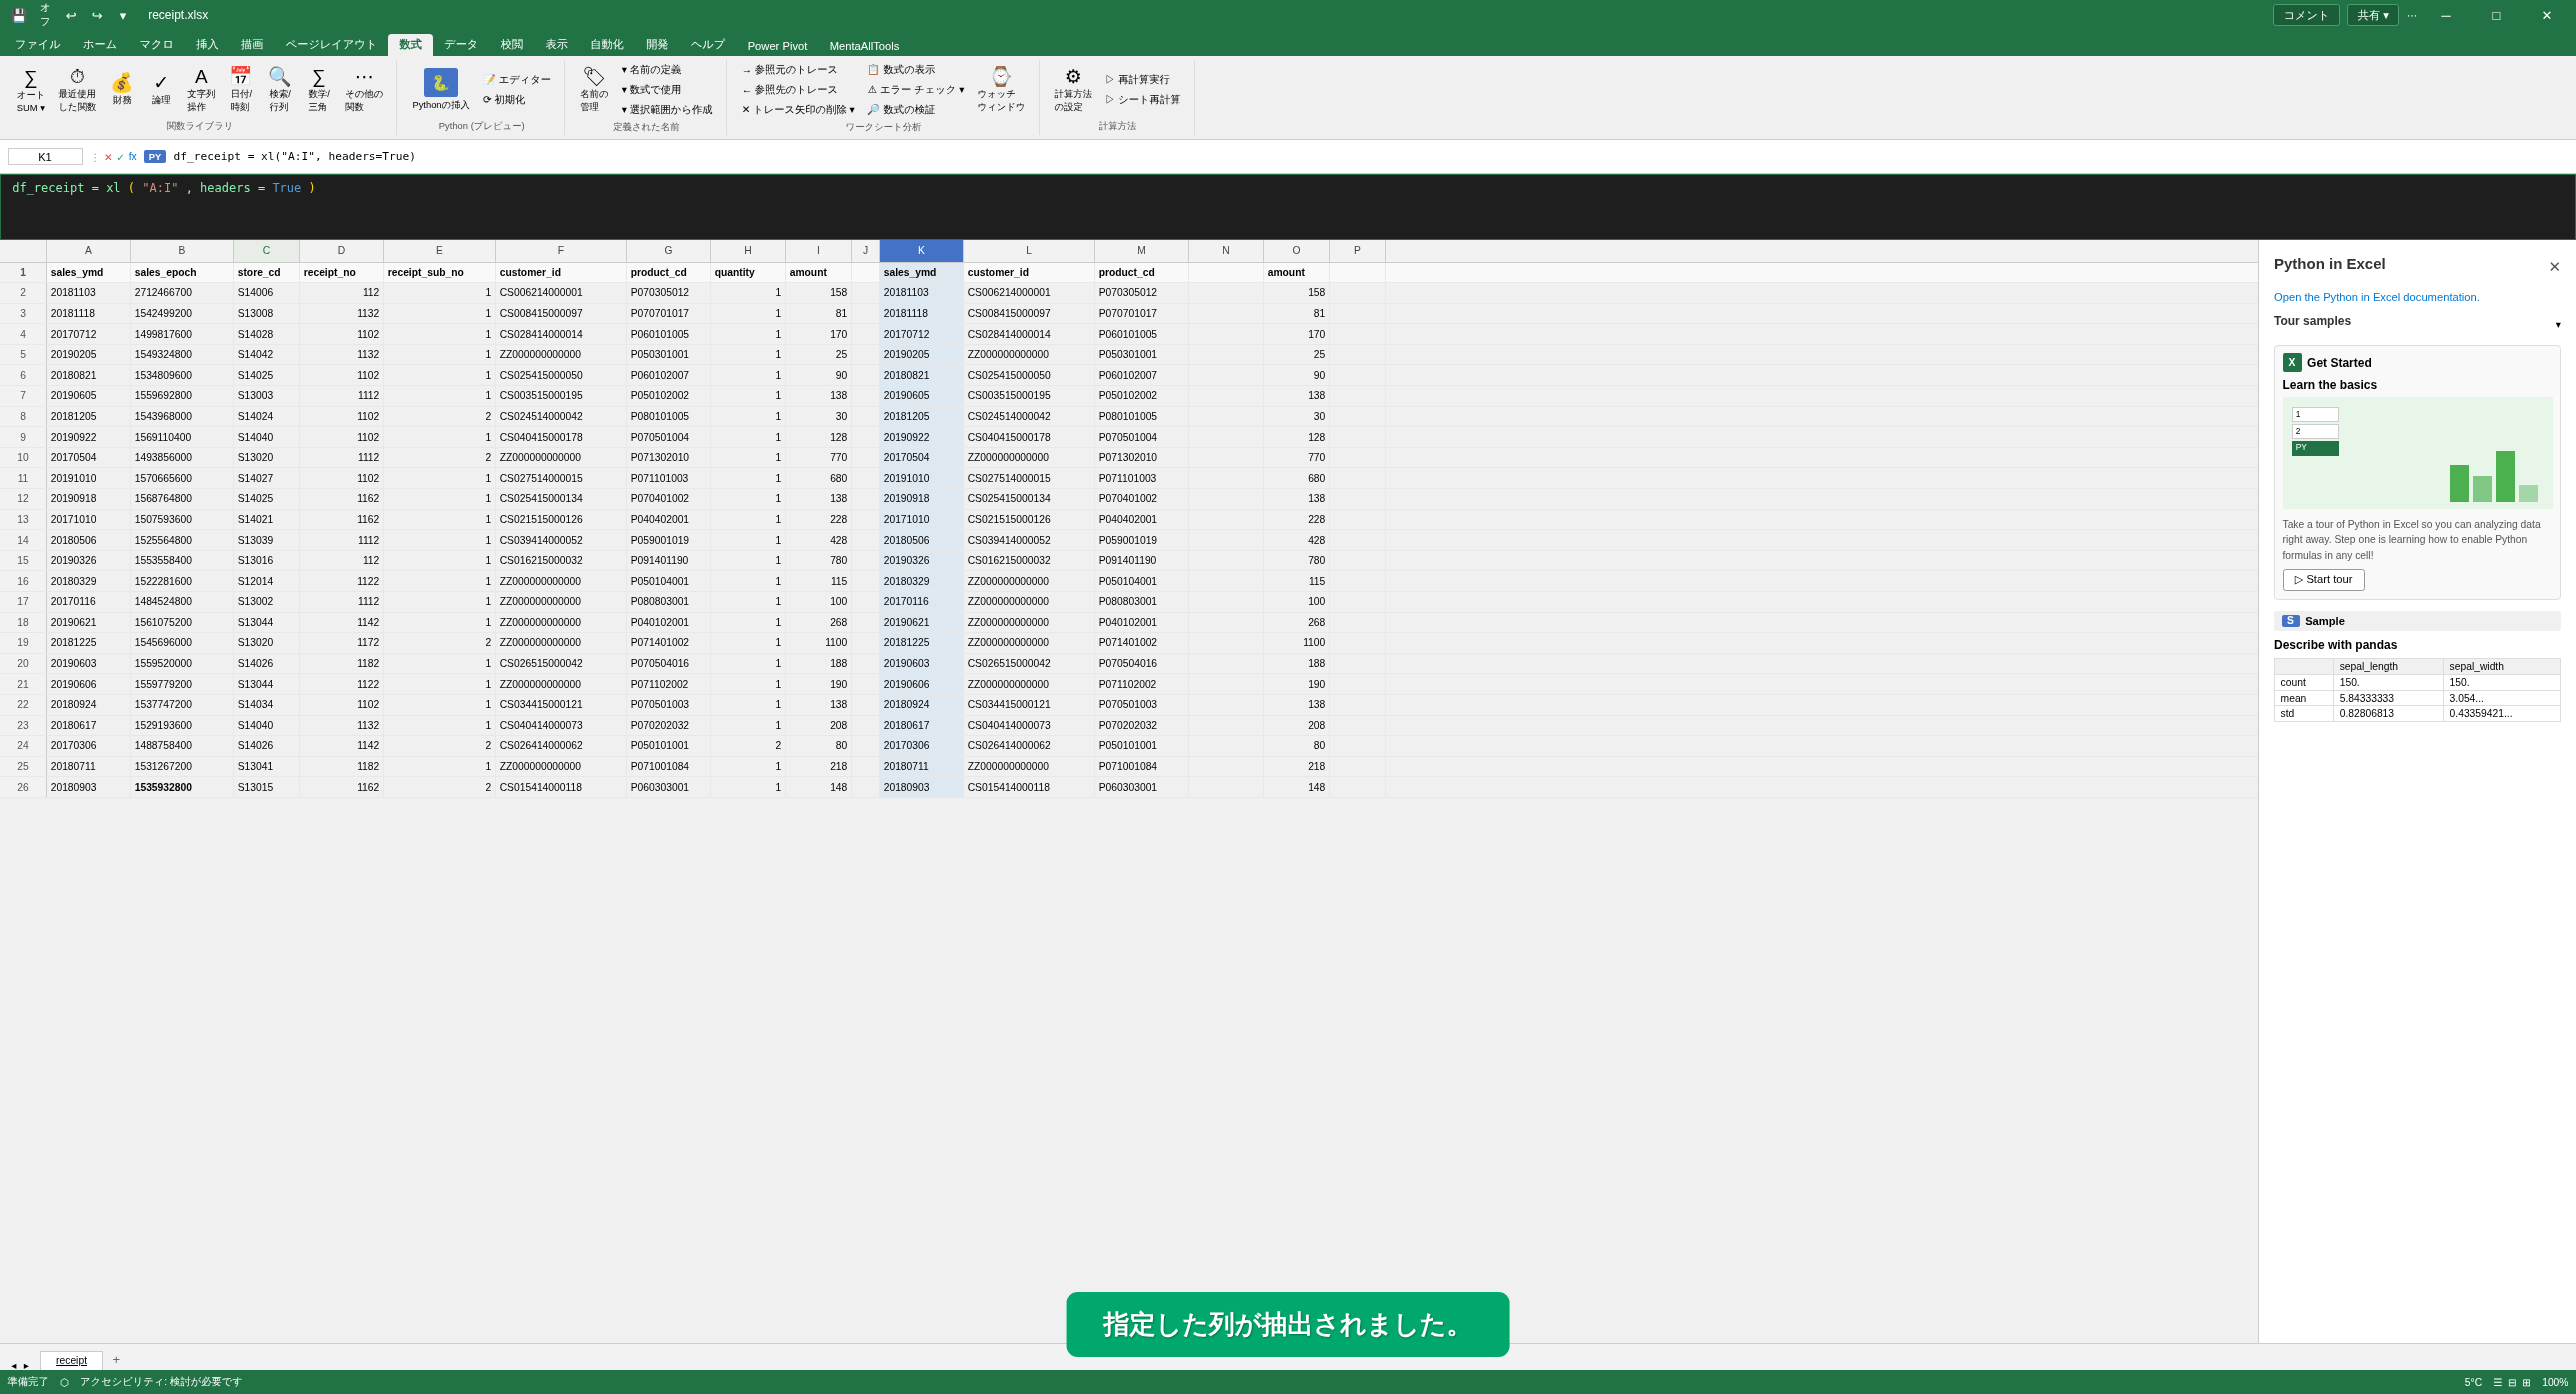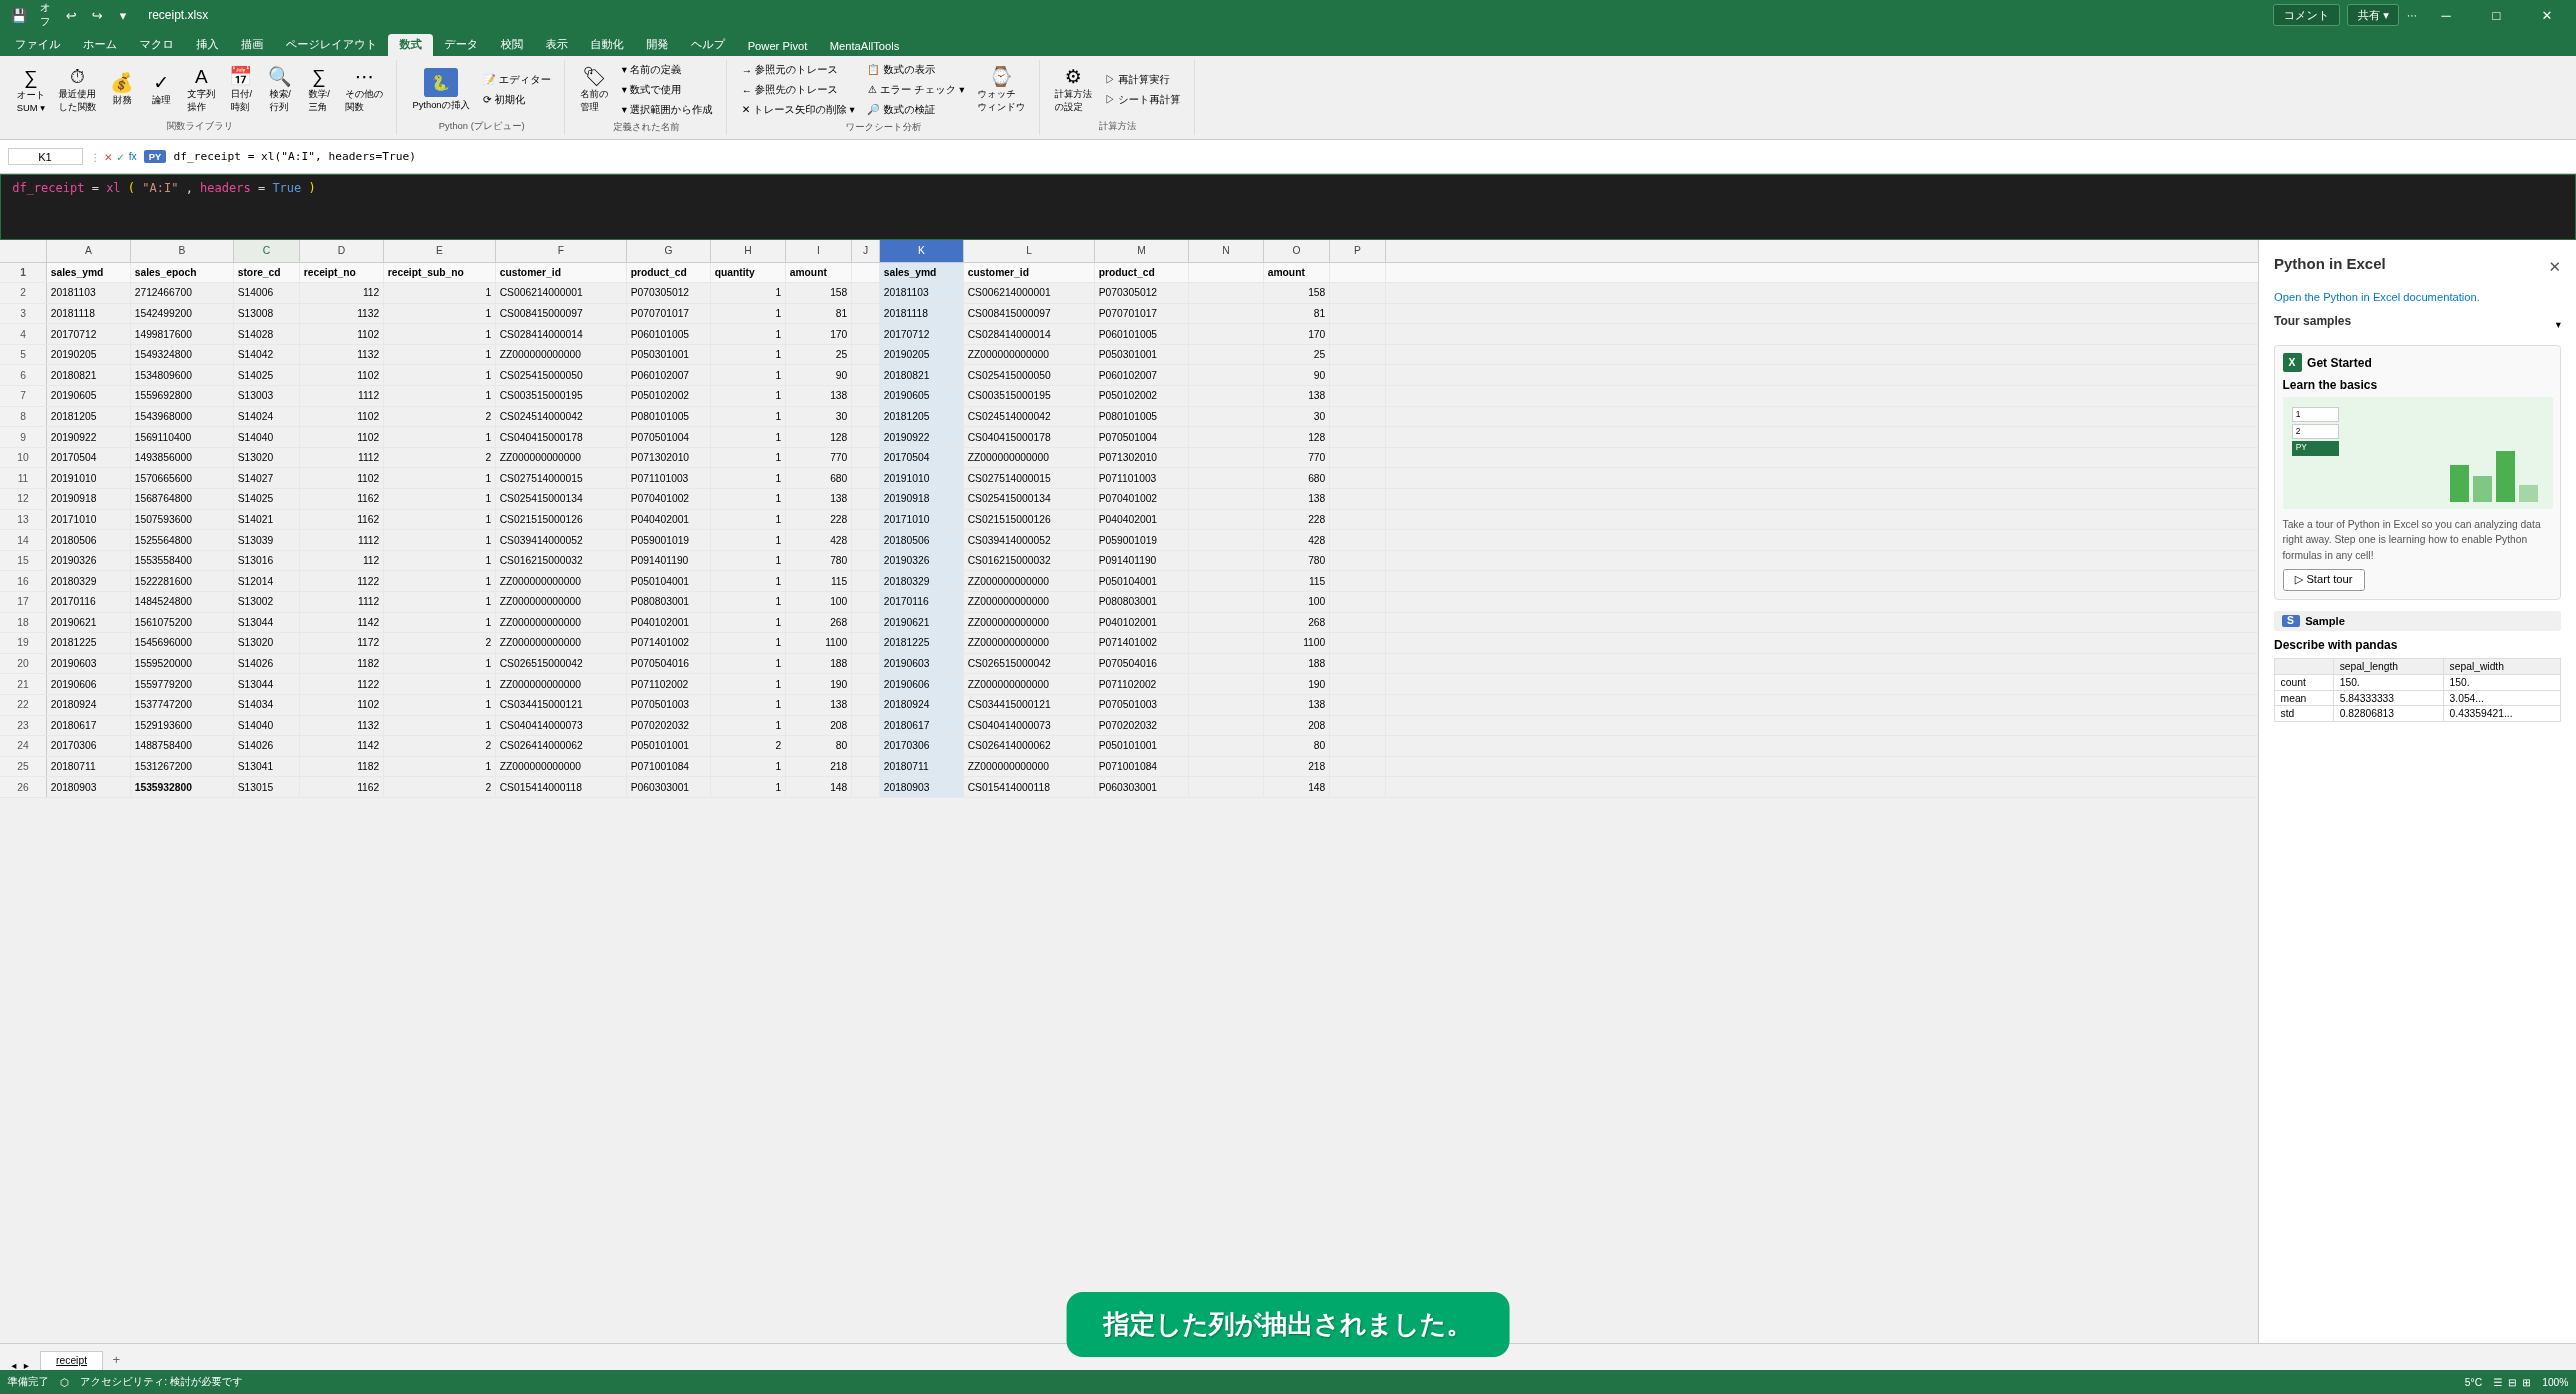--- a/index.html
+++ b/index.html
@@ -165,21 +165,21 @@
       border: 1.9px solid #217346;
       height: 66px;
       margin: 0;
       padding: 5.6px 11.2px;
       font-family: Consolas, monospace;
       font-size: 12px;
       color: #d4d4d4;
     }
     .py-keyword { color: #569cd6; }
     .py-string { color: #ce9178; }
-    .py-var { color: #ec4899; text-align: right; }
+    .py-var { color: #86efac; text-align: right; }
     .py-bracket { color: #ffd700; }
 
     
     .col-header-row {
       display: flex;
       background: #f2f2f2;
       border-bottom: 0.9px solid #ccc;
       height: 22.5px;
     }
     .row-num-header {
@@ -339,21 +339,21 @@
     .notification-banner {
       position: fixed;
       bottom: 37px;
       left: 50%;
       transform: translateX(-50%);
       background: #00a86b;
       color: white;
       padding: 15px 37px;
       font-size: 26px;
       font-weight: bold;
-      border-radius: 16px;
+      border-radius: 11px;
       z-index: 100;
       white-space: nowrap;
       text-shadow: 0.9px 0.9px 1.9px rgba(0,0,0,0.3);
     }
     .sheet-tab {
       padding: 3.7px 15px;
       font-size: 10.3px;
       cursor: pointer;
       border: 0.9px solid #ccc;
       border-bottom: none;

